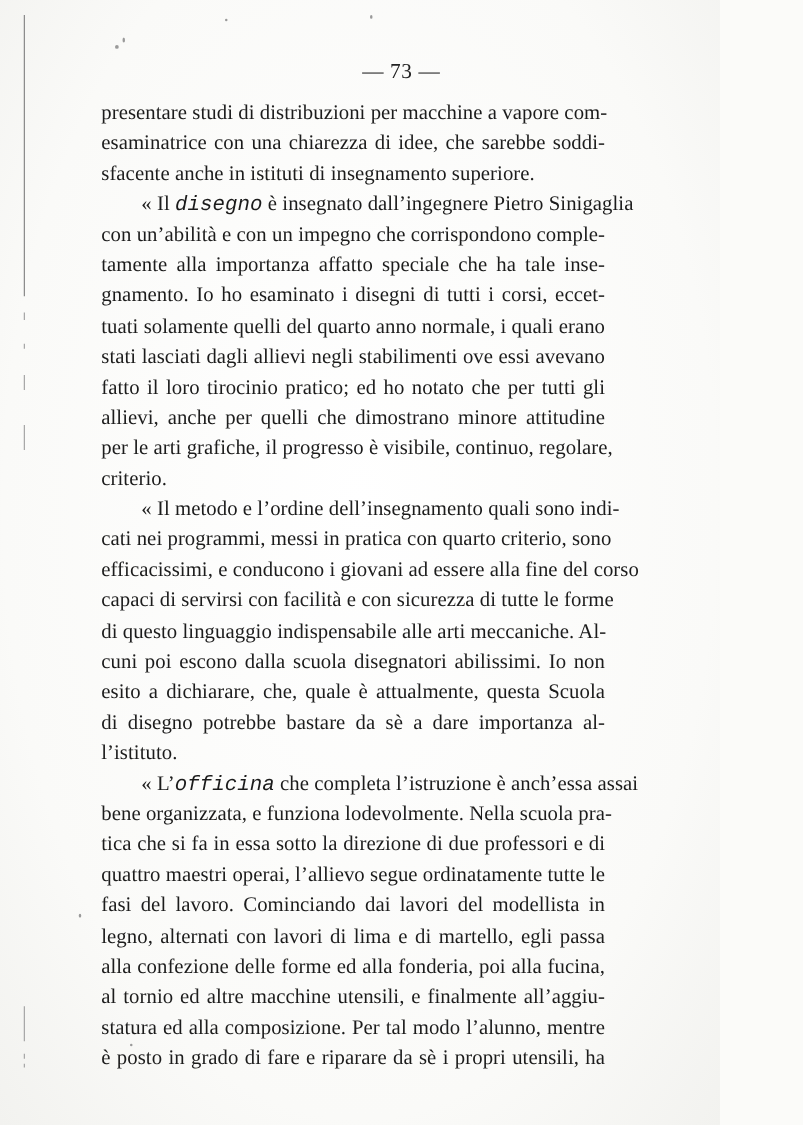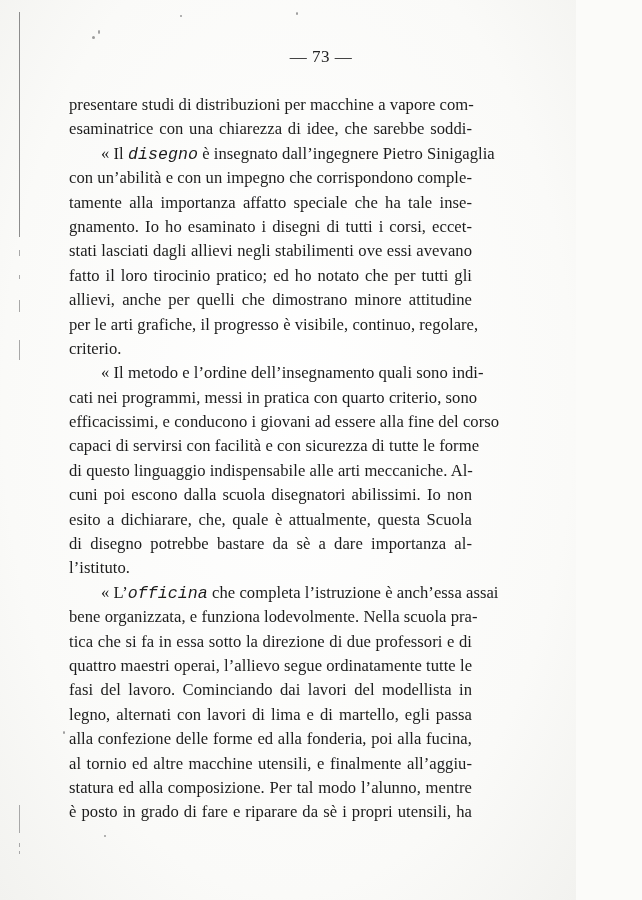--- a/index.html
+++ b/index.html
@@ -21,21 +21,21 @@
     .binding-dash {
       position: absolute; left: 19px; width: 1px; background: #a8a8a8;
     }
     .speck { position: absolute; background: #9a9a9a; border-radius: 50%; }
     .page-number {
       position: absolute; left: 0; width: 642px; top: 47px;
       text-align: center; font-size: 17px; letter-spacing: 0.5px;
       color: #222;
     }
     .text-block {
-      position: absolute; left: 69px; top: 78px; width: 403px; margin-top: 15px;
+      position: absolute; left: 81px; top: 78px; width: 403px;
     }
     .line {
       height: 24.4px; line-height: 24.4px; font-size: 16.6px;
       white-space: nowrap; text-align: justify; text-align-last: justify;
       letter-spacing: 0.05px;
     }
     .line.last { text-align-last: left; }
     .line.indent { padding-left: 32px; }
     .line em { font-style: italic; font-family: Liberation Mono, monospace; }
   </style>
@@ -57,24 +57,26 @@
   <div class="speck" style="left:180px;top:15px;width:2px;height:2px;"></div>
   <div class="speck" style="left:296px;top:12px;width:2px;height:3px;"></div>
   <div class="speck" style="left:63px;top:731px;width:2px;height:3px;"></div>
   <div class="speck" style="left:104px;top:835px;width:2px;height:2px;"></div>
 
   <div class="page-number">— 73 —</div>
 
   <div class="text-block" id="text-block">
       <div class="line">presentare studi di distribuzioni per macchine a vapore com-</div>
       <div class="line">esaminatrice con una  chiarezza di idee, che sarebbe soddi-</div>
+      <div class="line last">sfacente anche in istituti di insegnamento superiore.</div>
       <div class="line indent"><span>« Il </span><em>disegno</em><span> è insegnato  dall’ingegnere Pietro Sinigaglia</span></div>
       <div class="line">con un’abilità e con un impegno che corrispondono comple-</div>
       <div class="line">tamente alla importanza affatto speciale che ha tale inse-</div>
       <div class="line">gnamento. Io ho esaminato i disegni di tutti i corsi, eccet-</div>
+      <div class="line">tuati solamente quelli del quarto anno normale, i quali erano</div>
       <div class="line">stati lasciati dagli allievi negli stabilimenti ove essi avevano</div>
       <div class="line">fatto il loro tirocinio pratico; ed ho notato che per tutti gli</div>
       <div class="line">allievi, anche per quelli che dimostrano minore attitudine</div>
       <div class="line">per le arti grafiche, il progresso è visibile, continuo, regolare,</div>
       <div class="line last">criterio.</div>
       <div class="line indent">« Il metodo e l’ordine dell’insegnamento quali sono indi-</div>
       <div class="line">cati nei programmi, messi in pratica con quarto criterio, sono</div>
       <div class="line">efficacissimi, e conducono i giovani ad essere alla fine del corso</div>
       <div class="line">capaci di servirsi con facilità e con sicurezza di tutte le forme</div>
       <div class="line">di questo linguaggio indispensabile alle arti meccaniche. Al-</div>

